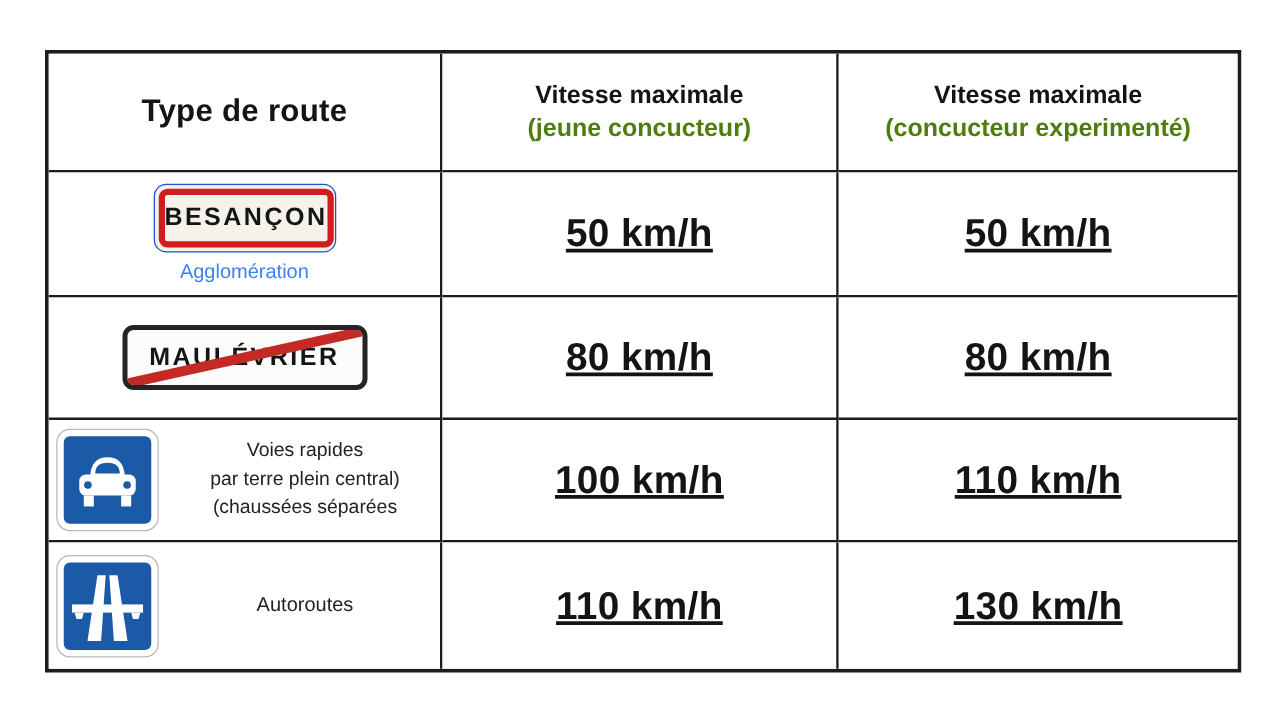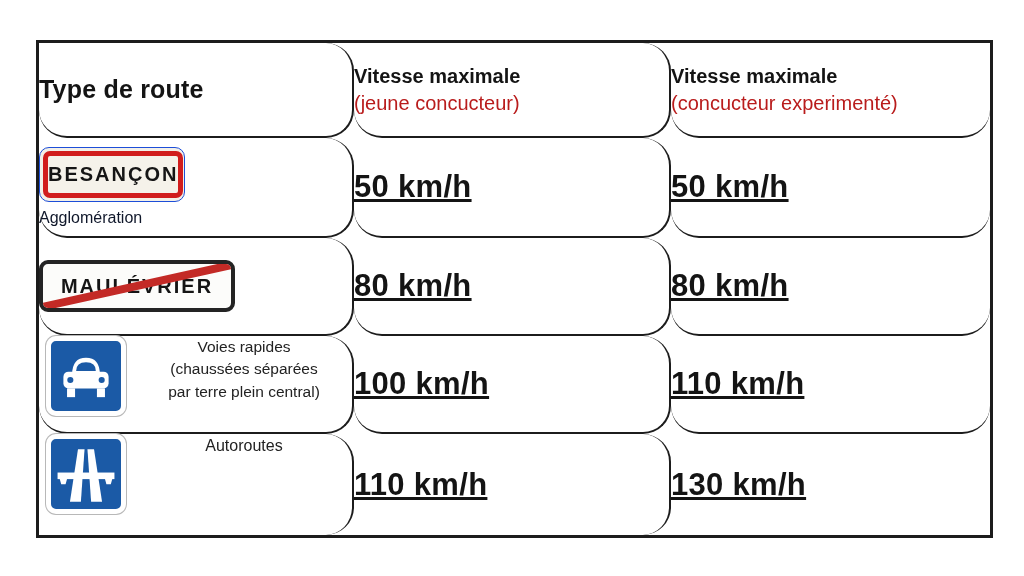--- a/index.html
+++ b/index.html
@@ -18,34 +18,33 @@
     border: 3px solid #1c1c1c;
     display: grid;
     grid-template-columns: 315px 317px 1fr;
     grid-template-rows: 95px 100px 98px 98px 1fr;
     background: #ffffff;
   }
   .cell {
     border-right: 2px solid #1c1c1c;
     border-bottom: 2px solid #1c1c1c;
     display: flex; flex-direction: column;
-    align-items: flex-start; justify-content: center;
+    align-items: center; justify-content: center;
     background: #fff;
-    border-radius: 28px;
   }
   .cell.last-col { border-right: none; }
   .cell.last-row { border-bottom: none; }
 
   .h-title { font-size: 25px; font-weight: bold; letter-spacing: 0.2px; }
   .h-bold  { font-size: 20px; font-weight: bold; line-height: 1.35; }
-  .h-sub   { font-size: 20px; font-weight: normal; color: #b91c1c; line-height: 1.3; }
+  .h-sub   { font-size: 20px; font-weight: bold; color: #4d7c0f; line-height: 1.3; }
 
   .speed-cell { font-size: 31px; font-weight: bold; letter-spacing: 0.3px; text-decoration: underline; }
 
-  .sign-label { font-size: 16px; color: #0f172a; margin-top: 7px; }
+  .sign-label { font-size: 16px; color: #3b82f6; margin-top: 7px; }
 
   
   .eb10 {
     width: 146px; height: 55px;
     background: #f3f0e8;
     border: 1px solid #1d4ed8;
     border-radius: 10px;
     padding: 3px;
     display: flex;
   }
@@ -147,22 +146,22 @@
           <path d="M34.5 41 Q34.5 29 48 29 Q61.5 29 61.5 41 Z" fill="#1b5aa6"></path>
           <rect x="17" y="42" width="62" height="23" rx="7" fill="#ffffff"></rect>
           <circle cx="26.5" cy="53.5" r="4.2" fill="#1b5aa6"></circle>
           <circle cx="69.5" cy="53.5" r="4.2" fill="#1b5aa6"></circle>
           <rect x="22" y="65" width="11" height="12" fill="#ffffff"></rect>
           <rect x="63" y="65" width="11" height="12" fill="#ffffff"></rect>
         </svg>
       </div>
       <div class="pict-text">
         <div>Voies rapides</div>
+        <div>par terre plein central)</div>
         <div>(chaussées séparées</div>
-        <div>par terre plein central)</div>
       </div>
     </div>
     <div class="cell speed-cell">100 km/h</div>
     <div class="cell speed-cell last-col">110 km/h</div>
 
     <div class="cell pict-row last-row">
       <div class="blue-sign">
         <svg viewBox="0 0 96 96">
           <polygon points="26,86 41,86 46,14 37,14" fill="#ffffff"></polygon>
           <polygon points="70,86 55,86 50,14 59,14" fill="#ffffff"></polygon>

